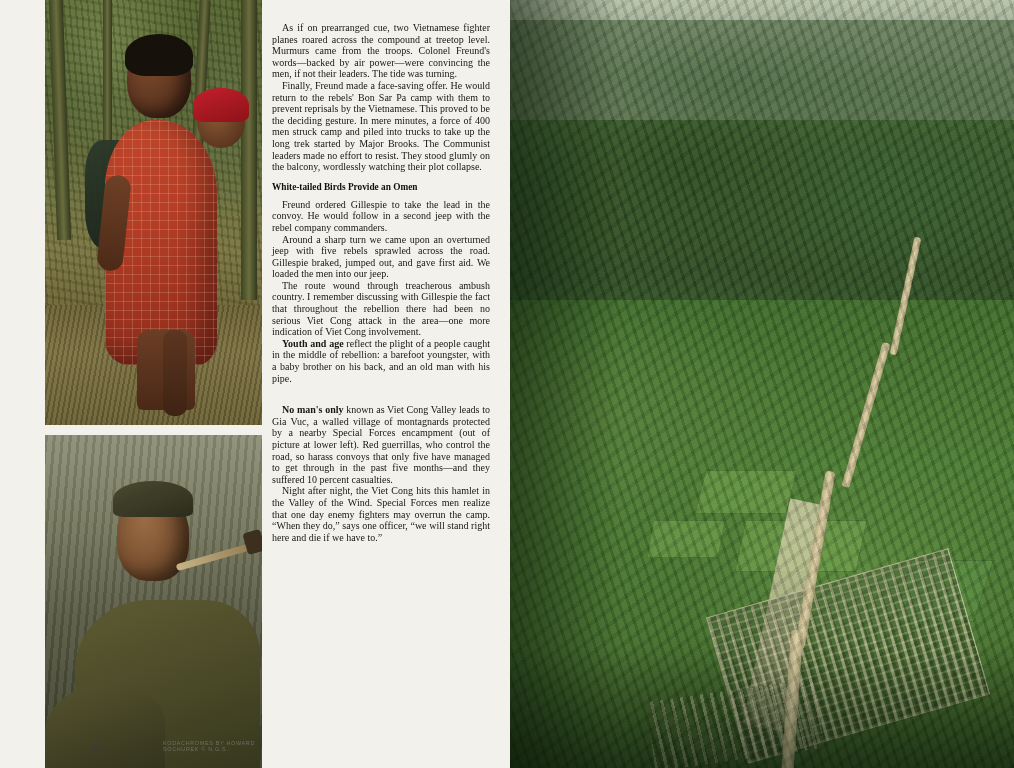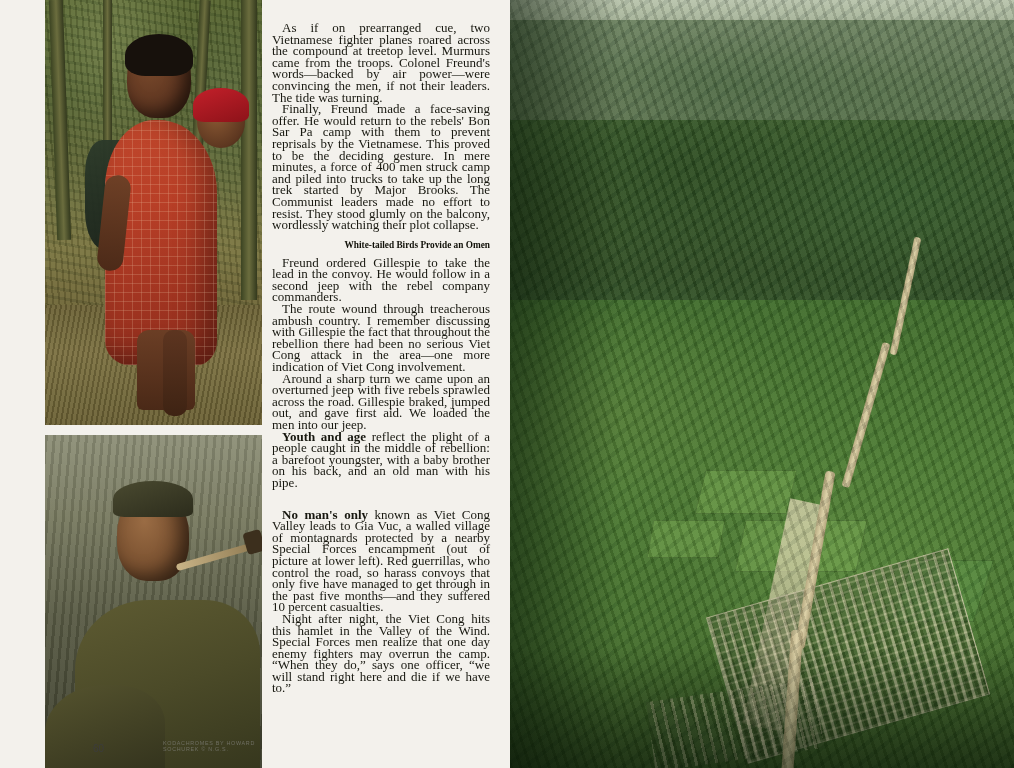--- a/index.html
+++ b/index.html
@@ -83,24 +83,24 @@
   .om-knee{position:absolute;left:0;top:250px;width:120px;height:95px;border-radius:50% 40% 0 0;
     background:linear-gradient(160deg,#55532e,#31311c);}
 
   .folio{position:absolute;left:48px;bottom:14px;font-size:10px;color:#3c3c3c;
      font-family:"Liberation Sans",sans-serif;}
   .credit{position:absolute;left:118px;bottom:16px;font-size:5.4px;letter-spacing:.7px;
      color:#6f6f63;font-family:"Liberation Sans",sans-serif;text-transform:uppercase;}
 
   
   .text-col{position:absolute;left:272px;top:0;width:218px;height:768px;padding-top:22px;}
-  .text-col p{margin:0;font-size:13px;line-height:11.6px;text-align:justify;
+  .text-col p{margin:0;font-size:10px;line-height:11.6px;text-align:justify;
      text-indent:10px;color:#17170f;font-family:"Liberation Serif",serif;
      -webkit-hyphens:auto;hyphens:auto;}
-  .subhead{margin:9px 0 7px 0;font-size:9.3px;font-weight:bold;text-align:right;
+  .subhead{margin:9px 0 7px 0;font-size:9.3px;font-weight:bold;text-align:left;
      color:#101008;font-family:"Liberation Serif",serif;}
   .caption{margin-top:22px;font-size:8.4px;line-height:10.4px;text-align:justify;color:#1a1a12;}
   .caption .lead{font-weight:bold;}
   .cap-gap{height:20px;}
 
   
   .aerial{position:absolute;left:510px;top:0;width:504px;height:768px;overflow:hidden;
     background:#2d4a22;}
   .sky{position:absolute;left:0;top:0;width:100%;height:60px;
     background:linear-gradient(180deg,#b9c4ae 0%,#9aa98e 55%,#7f9070 100%);}
@@ -190,22 +190,22 @@
     <div class="credit">KODACHROMES BY HOWARD SOCHUREK © N.G.S.</div>
   </div>
 
   <div class="text-col">
     <p>As if on prearranged cue, two Vietnamese fighter planes roared across the compound at treetop level. Murmurs came from the troops. Colonel Freund's words—backed by air power—were convincing the men, if not their leaders. The tide was turning.</p>
     <p>Finally, Freund made a face-saving offer. He would return to the rebels' Bon Sar Pa camp with them to prevent reprisals by the Vietnamese. This proved to be the deciding gesture. In mere minutes, a force of 400 men struck camp and piled into trucks to take up the long trek started by Major Brooks. The Communist leaders made no effort to resist. They stood glumly on the balcony, wordlessly watching their plot collapse.</p>
 
     <div class="subhead">White-tailed Birds Provide an Omen</div>
 
     <p>Freund ordered Gillespie to take the lead in the convoy. He would follow in a second jeep with the rebel company commanders.</p>
+    <p>Around a sharp turn we came upon an overturned jeep with five rebels sprawled across the road. Gillespie braked, jumped out, and gave first aid. We loaded the men into our jeep.</p>
     <p>The route wound through treacherous ambush country. I remember discussing with Gillespie the fact that throughout the rebellion there had been no serious Viet Cong attack in the area—one more indication of Viet Cong involvement.</p>
-    <p>Around a sharp turn we came upon an overturned jeep with five rebels sprawled across the road. Gillespie braked, jumped out, and gave first aid. We loaded the men into our jeep.</p>
 
     <p class="caption"><span class="lead">Youth and age</span><span> reflect the plight of a people caught in the middle of rebellion: a barefoot youngster, with a baby brother on his back, and an old man with his pipe.</span></p>
 
     <div class="cap-gap"></div>
 
     <p class="caption"><span class="lead">No man's only</span><span> known as Viet Cong Valley leads to Gia Vuc, a walled village of montagnards protected by a nearby Special Forces encampment (out of picture at lower left). Red guerrillas, who control the road, so harass convoys that only five have managed to get through in the past five months—and they suffered 10 percent casualties.</span></p>
 
     <p class="caption" style=""><span>Night after night, the Viet Cong hits this hamlet in the Valley of the Wind. Special Forces men realize that one day enemy fighters may overrun the camp. “When they do,” says one officer, “we will stand right here and die if we have to.”</span></p>
   </div>
 

